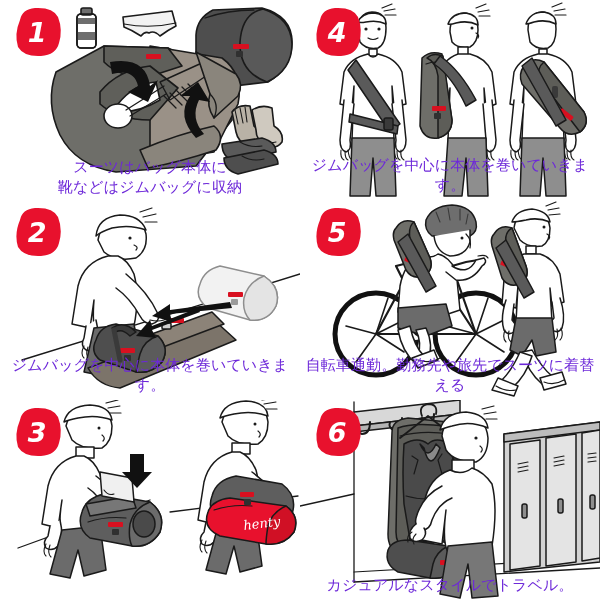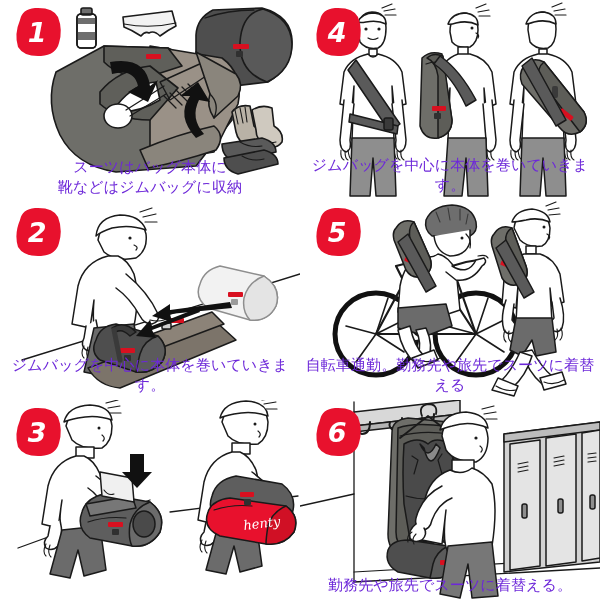--- a/index.html
+++ b/index.html
@@ -548,16 +548,16 @@
       </g>
     </svg>
 
     <div class="badge">
       <svg viewBox="0 0 52 52">
         <path d="M9 14 Q11 3 24 2 Q42 1 47 11 Q52 24 48 37 Q45 49 30 50 Q13 51 7 41 Q3 28 9 14 Z" fill="#E8112D"></path>
       </svg>
       <div class="badge-num">6</div>
     </div>
 
-    <div class="caption">勤務先や旅先でスーツに着替える。</div>
+    <div class="caption">カジュアルなスタイルでトラベル。</div>
   </div>
 
 </div>
 
 </body></html>

